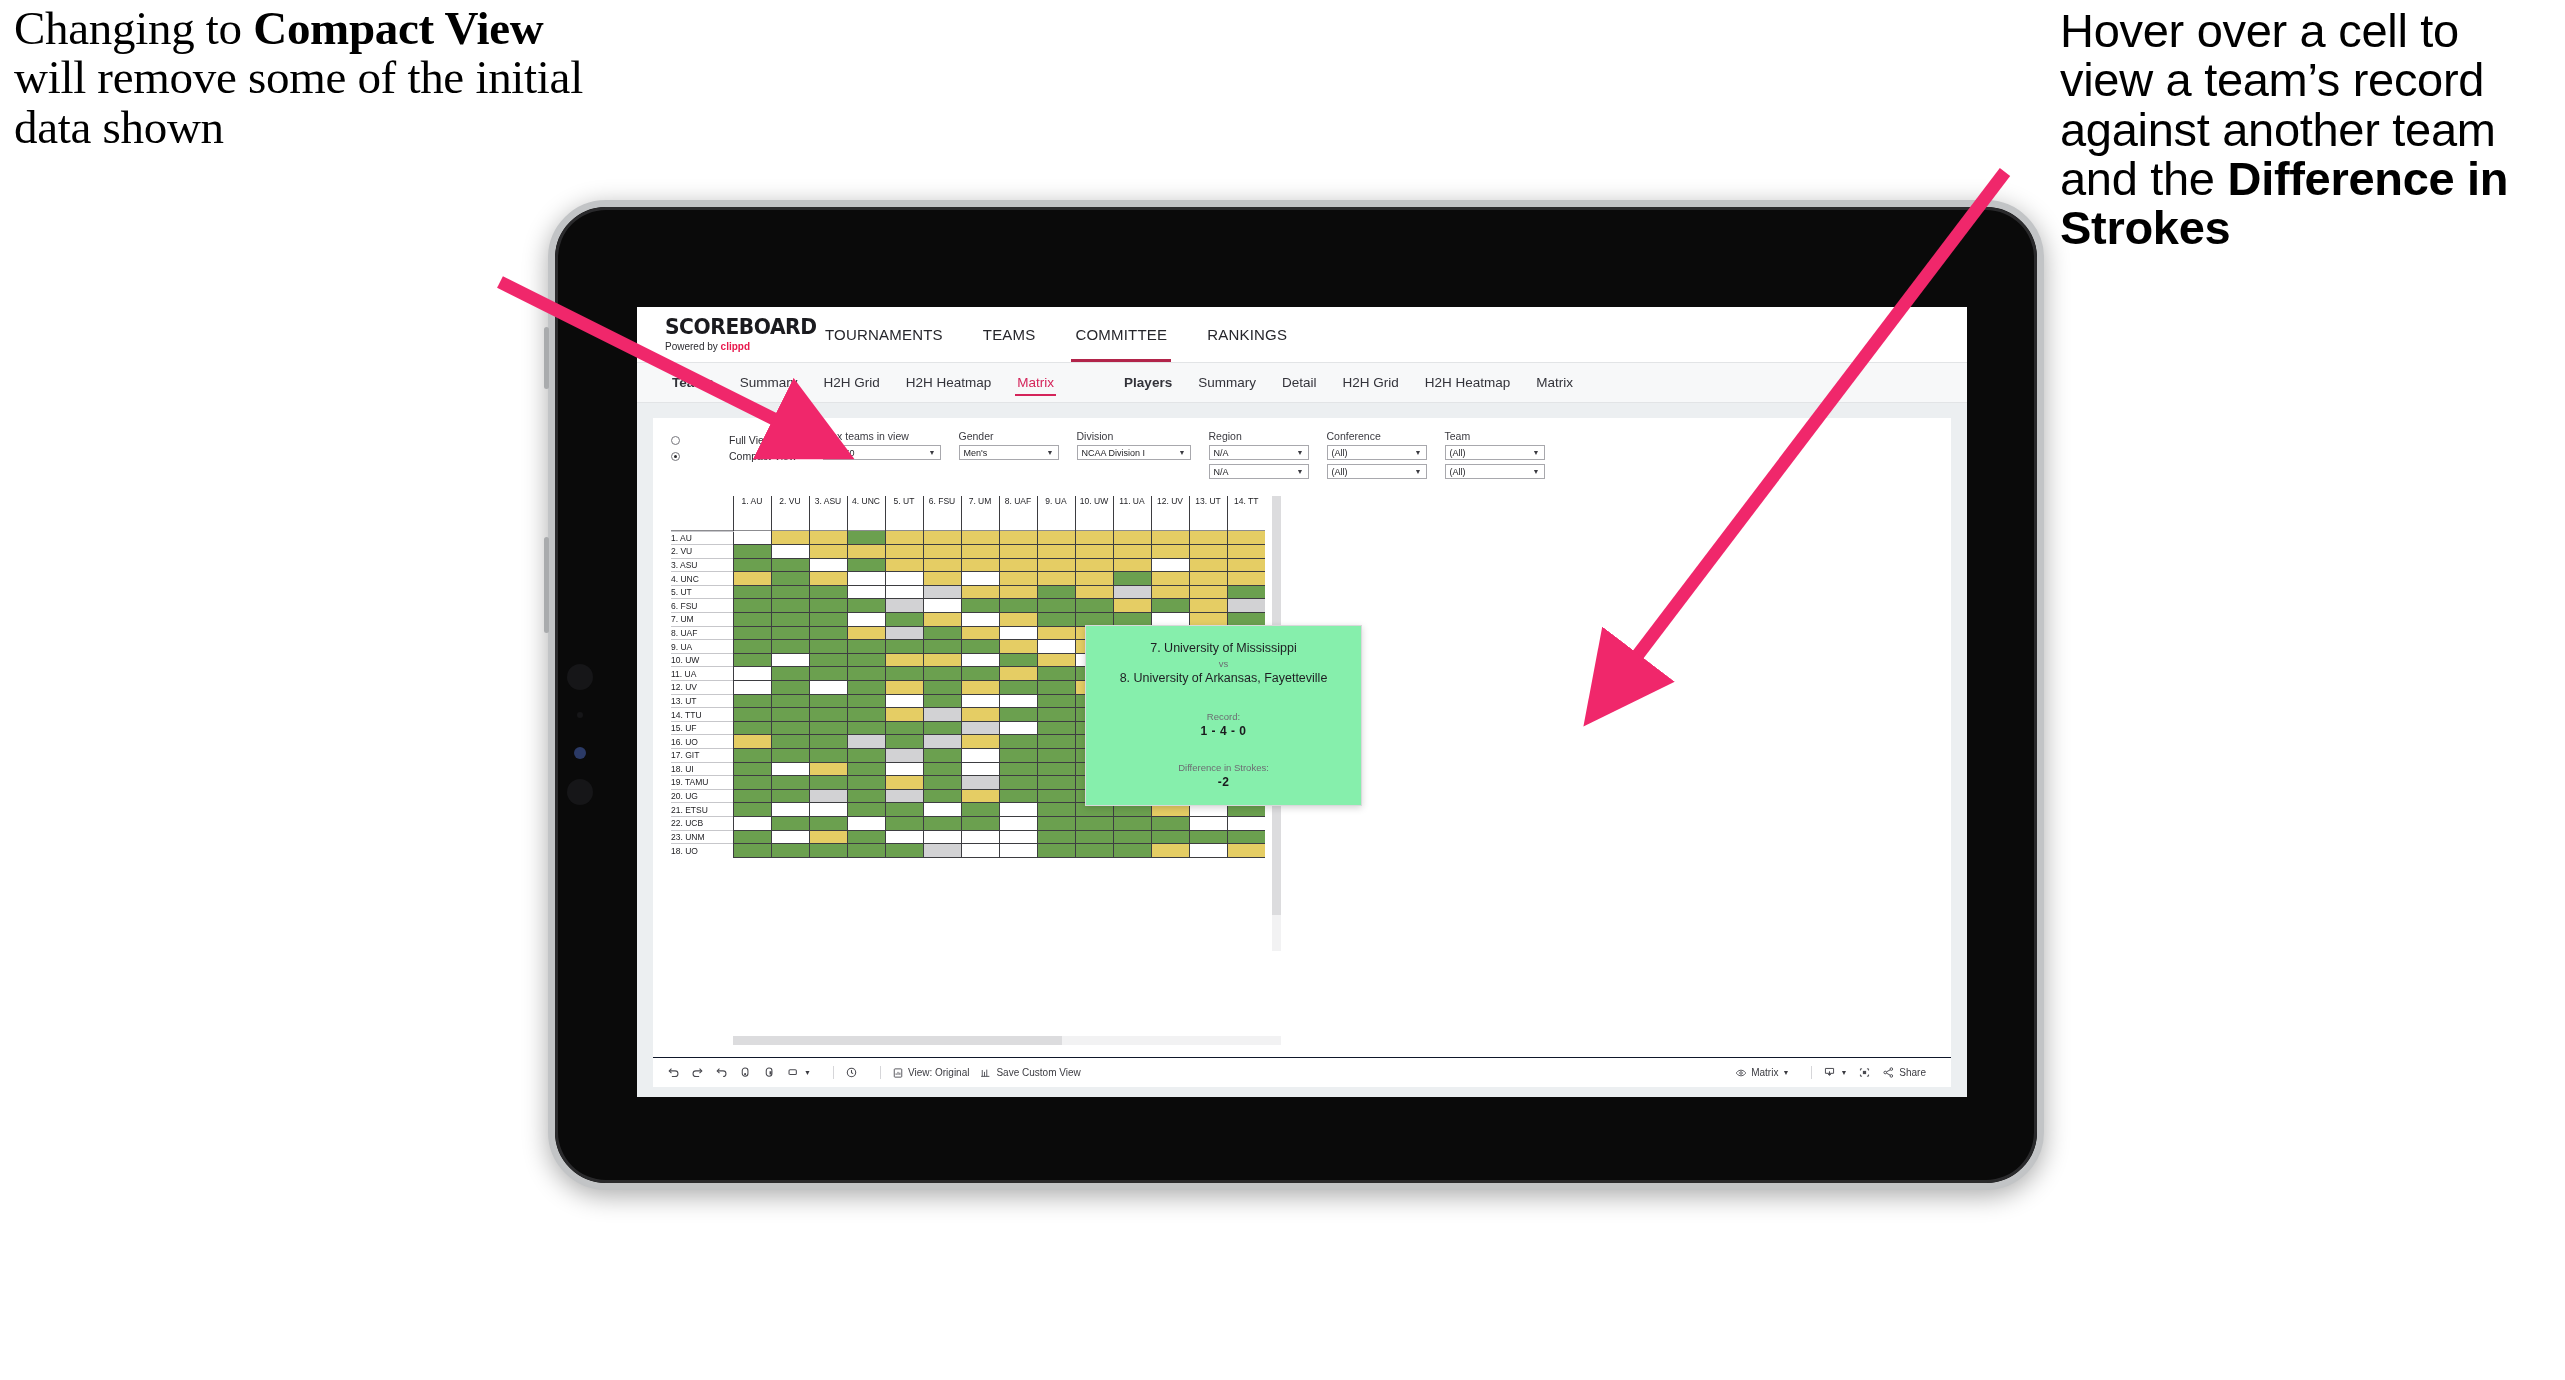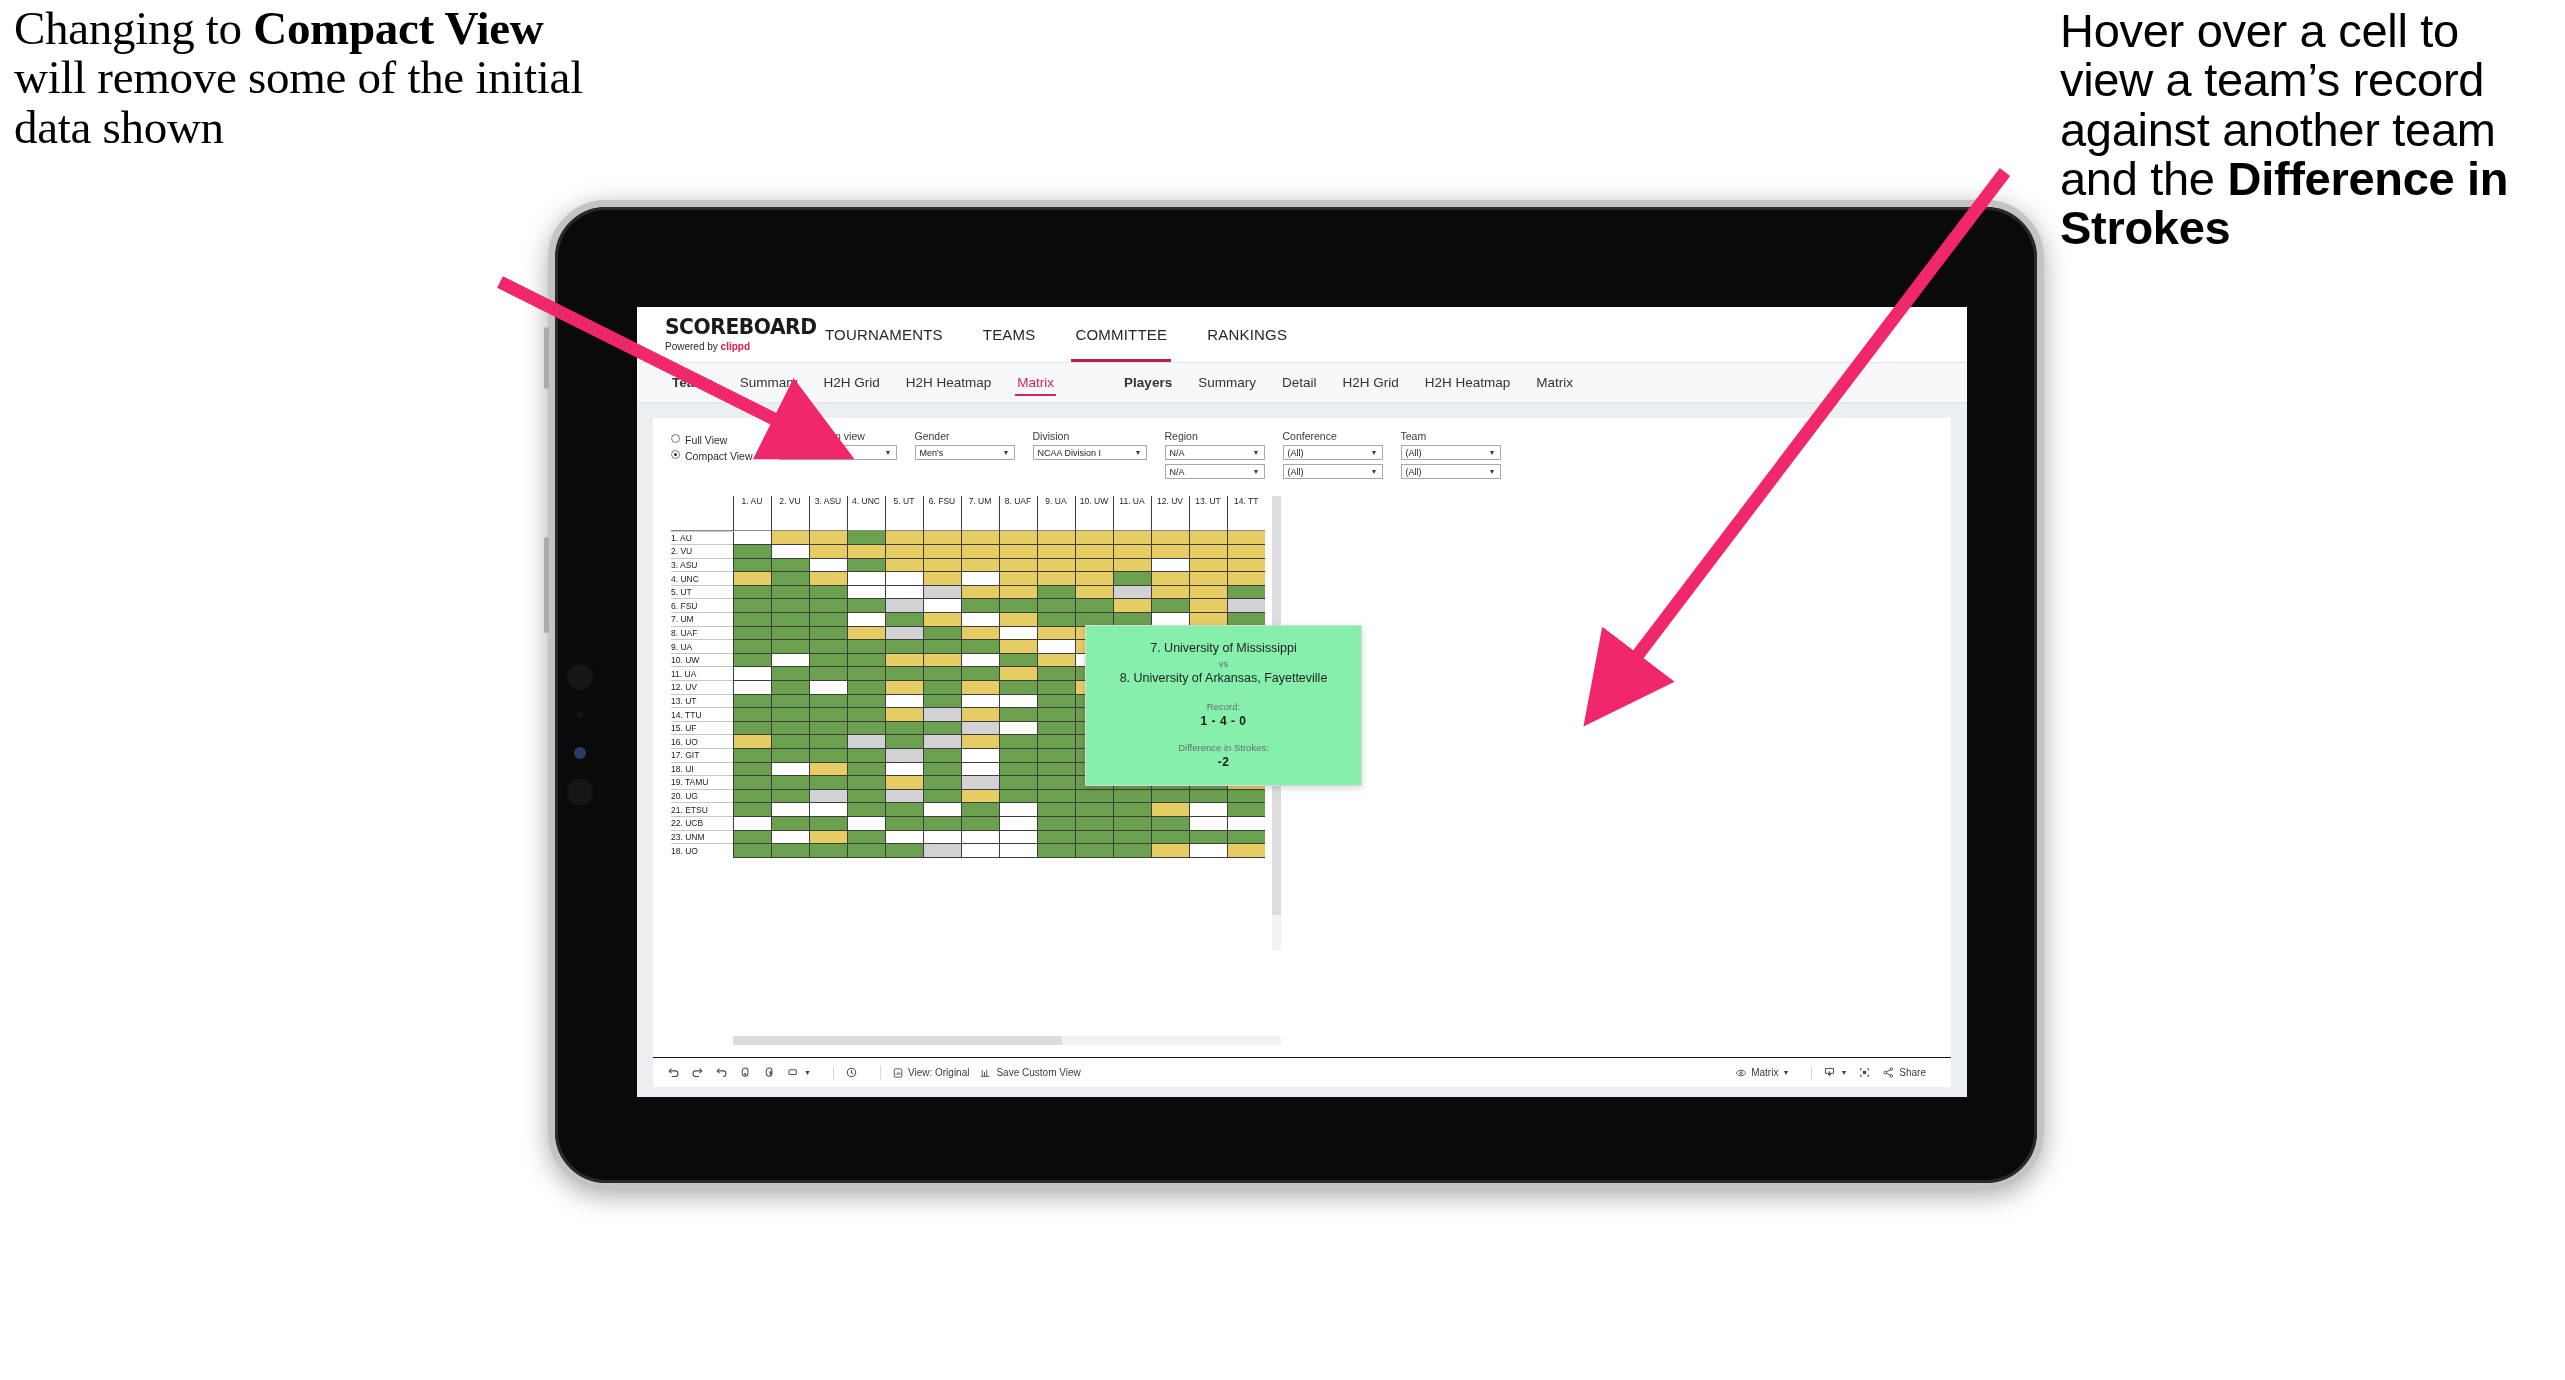--- a/index.html
+++ b/index.html
@@ -121,21 +121,21 @@
   .flabel { font-size: 10.5px; color: #3a3a40; margin-bottom: 3px; }
   .fselect {
     width: 100px; height: 15px; background: #fff;
     border: 1px solid #a8a8ad; font-size: 9px; color: #1d1d21;
     display: flex; align-items: center; padding-left: 4px;
     position: relative; cursor: pointer; margin-bottom: 4px;
   }
   .fselect .car {
     position: absolute; right: 4px; font-size: 7px; color: #3a3a40;
   }
-  .radio-row { display: flex; align-items: flex-start; margin-bottom: 4px; cursor: pointer; }
+  .radio-row { display: flex; align-items: center; margin-bottom: 4px; cursor: pointer; gap: 44px; }
   .radio {
     width: 9px; height: 9px; border-radius: 50%;
     border: 1px solid #76767c; background: #fff; margin-right: 5px;
     position: relative; flex: 0 0 auto;
   }
   .radio.on::after {
     content: ""; position: absolute; left: 2px; top: 2px;
     width: 3px; height: 3px; border-radius: 50%; background: #2a2a2e;
   }
   .radio-row span { font-size: 10.5px; color: #2c2c31; }
@@ -186,21 +186,21 @@
   
   #tooltip {
     position: absolute; left: 432px; top: 207px;
     width: 277px; background: #86efac;
     border: 1px solid #d8d8da;
     box-shadow: 0 2px 7px rgba(0,0,0,0.17);
     padding: 14px 10px 16px 10px; text-align: center; z-index: 20;
   }
   #tooltip .tt-team { font-size: 12.5px; color: #1e1e22; line-height: 1.35; }
   #tooltip .tt-vs { font-size: 9.5px; color: #6c6c72; margin: 1px 0; }
-  #tooltip .tt-lab { font-size: 9.5px; color: #6c6c72; margin-top: 14px; }
+  #tooltip .tt-lab { font-size: 9.5px; color: #6c6c72; margin-top: 24px; }
   #tooltip .tt-val { font-size: 12px; color: #1a1a1e; font-weight: bold; margin-top: 2px; letter-spacing:0.5px;}
 
   
   #toolbar {
     position: absolute; left: 16px; right: 16px; top: 653px;
     height: 30px; background: #ffffff;
     border-top: 1px solid #0f172a;
     display: flex; align-items: center; padding: 0 14px;
     font-size: 10px; color: #3b3b41;
   }

